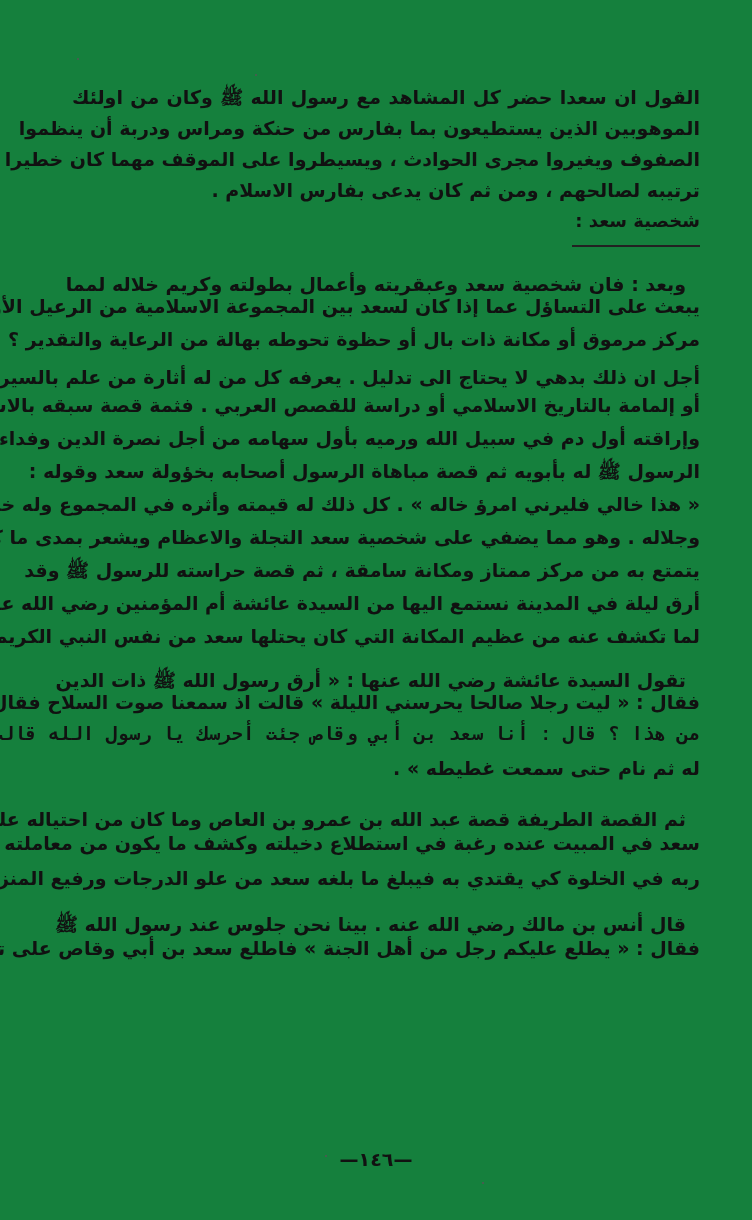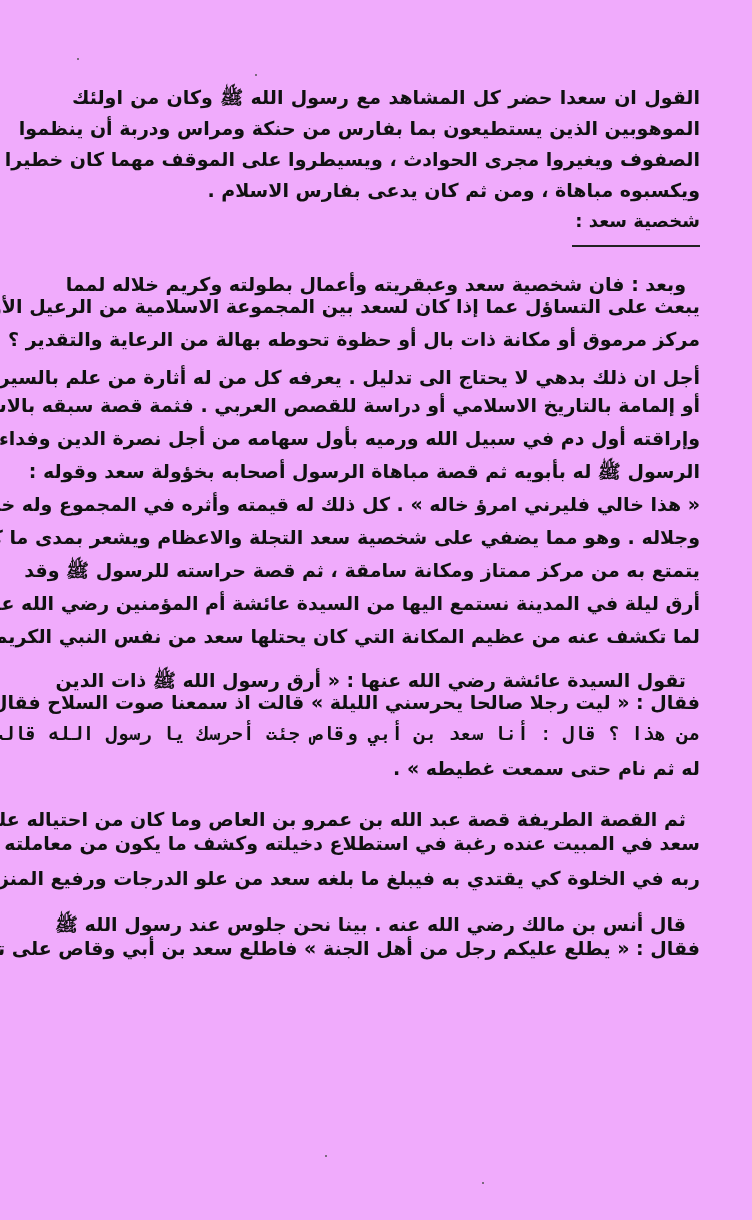--- a/index.html
+++ b/index.html
@@ -12,21 +12,21 @@
     height: 1220px;
     position: relative;
     overflow: hidden;
     font-family: "DejaVu Sans", sans-serif;
     color: #111111;
   }
   .page {
     position: absolute;
     left: 0; top: 0;
     width: 752px; height: 1220px;
-    background: #f0abfc;
+    background: #15803d;
   }
   .text-block {
     position: absolute;
     left: 72px;
     width: 628px;
     direction: rtl;
     text-align: justify;
     text-align-last: justify;
   }
   .line {
@@ -80,21 +80,21 @@
 </style>
 </head>
 <body>
 
 <div class="page">
 
   <div class="text-block" style="top:82px;">
     <div class="line" style="top:0px;">القول ان سعدا حضر كل المشاهد مع رسول الله ﷺ وكان من اولئك</div>
     <div class="line" style="top:31px;">الموهوبين الذين يستطيعون بما بفارس من حنكة ومراس ودربة أن ينظموا</div>
     <div class="line" style="top:62px;">الصفوف ويغيروا مجرى الحوادث ، ويسيطروا على الموقف مهما كان خطيرا</div>
-    <div class="line short" style="top:93px;">ويكسبوه مباهاة ، ومن ثم كان يدعى بفارس الاسلام .</div>
+    <div class="line short" style="top:93px;">ترتيبه لصالحهم ، ومن ثم كان يدعى بفارس الاسلام .</div>
   </div>
 
   <div class="heading">شخصية سعد :</div>
   <div class="heading-rule"></div>
 
   <div class="text-block" style="top:258px;">
     <div class="line indent" style="top:0px;">وبعد : فان شخصية سعد وعبقريته وأعمال بطولته وكريم خلاله لمما</div>
     <div class="line" style="top:33px;">يبعث على التساؤل عما إذا كان لسعد بين المجموعة الاسلامية من الرعيل الأول</div>
     <div class="line" style="top:66px;">مركز مرموق أو مكانة ذات بال أو حظوة تحوطه بهالة من الرعاية والتقدير ؟</div>
     <div class="line" style="top:104px;">أجل ان ذلك بدهي لا يحتاج الى تدليل . يعرفه كل من له أثارة من علم بالسير</div>
@@ -110,18 +110,19 @@
     <div class="line" style="top:429px;">فقال : « ليت رجلا صالحا يحرسني الليلة » قالت اذ سمعنا صوت السلاح فقال :</div>
     <div class="line" style="top:462px;font-family:Liberation Mono, monospace;">من هذا ؟ قال : أنا سعد بن أبي وقاص جئت أحرسك يا رسول الله قالت فدعا</div>
     <div class="line short" style="top:495px;">له ثم نام حتى سمعت غطيطه » .</div>
     <div class="line indent" style="top:535px;">ثم القصة الطريفة قصة عبد الله بن عمرو بن العاص وما كان من احتياله على</div>
     <div class="line" style="top:570px;">سعد في المبيت عنده رغبة في استطلاع دخيلته وكشف ما يكون من معاملته</div>
     <div class="line" style="top:605px;">ربه في الخلوة كي يقتدي به فيبلغ ما بلغه سعد من علو الدرجات ورفيع المنزلة .</div>
     <div class="line indent" style="top:640px;">قال أنس بن مالك رضي الله عنه . بينا نحن جلوس عند رسول الله ﷺ</div>
     <div class="line" style="top:675px;">فقال : « يطلع عليكم رجل من أهل الجنة » فاطلع سعد بن أبي وقاص على ترتيبه</div>
   </div>
 
+  <div class="page-number">—١٤٦—</div>
 
   <div class="speck" style="left:77px; top:58px;"></div>
   <div class="speck" style="left:255px; top:74px;"></div>
   <div class="speck" style="left:482px; top:1182px;"></div>
   <div class="speck" style="left:325px; top:1155px;"></div>
 </div>
 
 </body></html>

